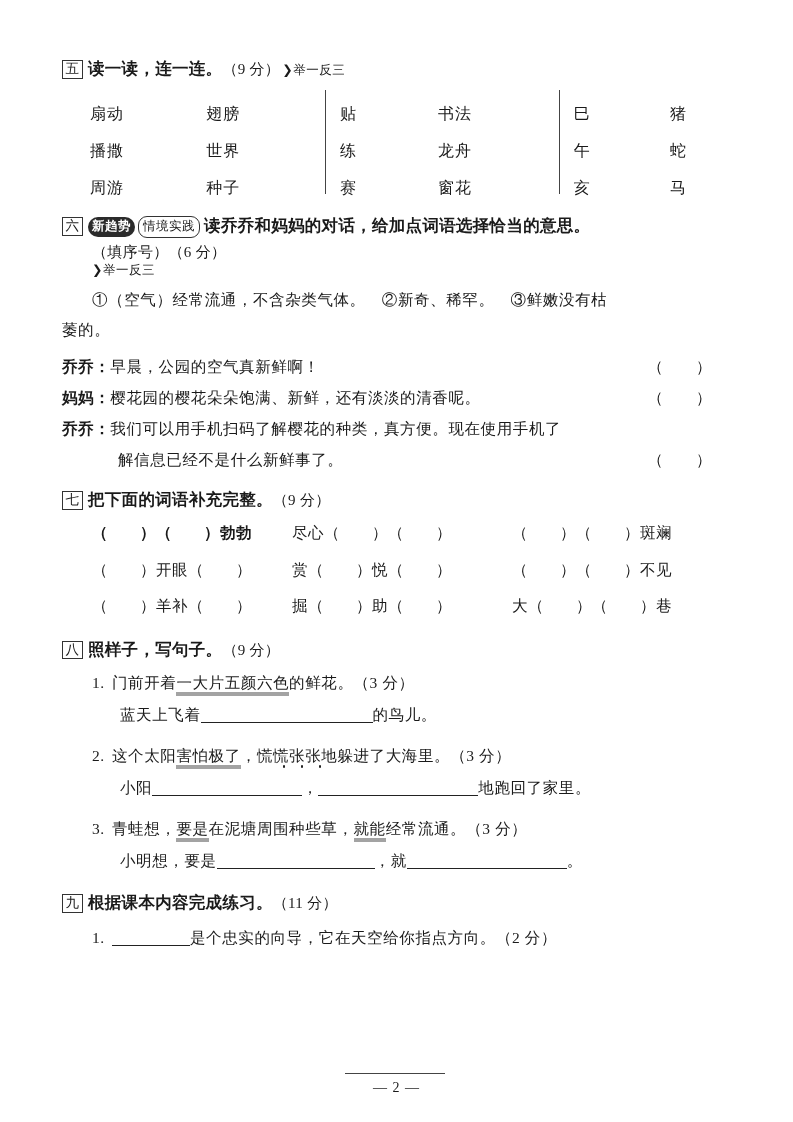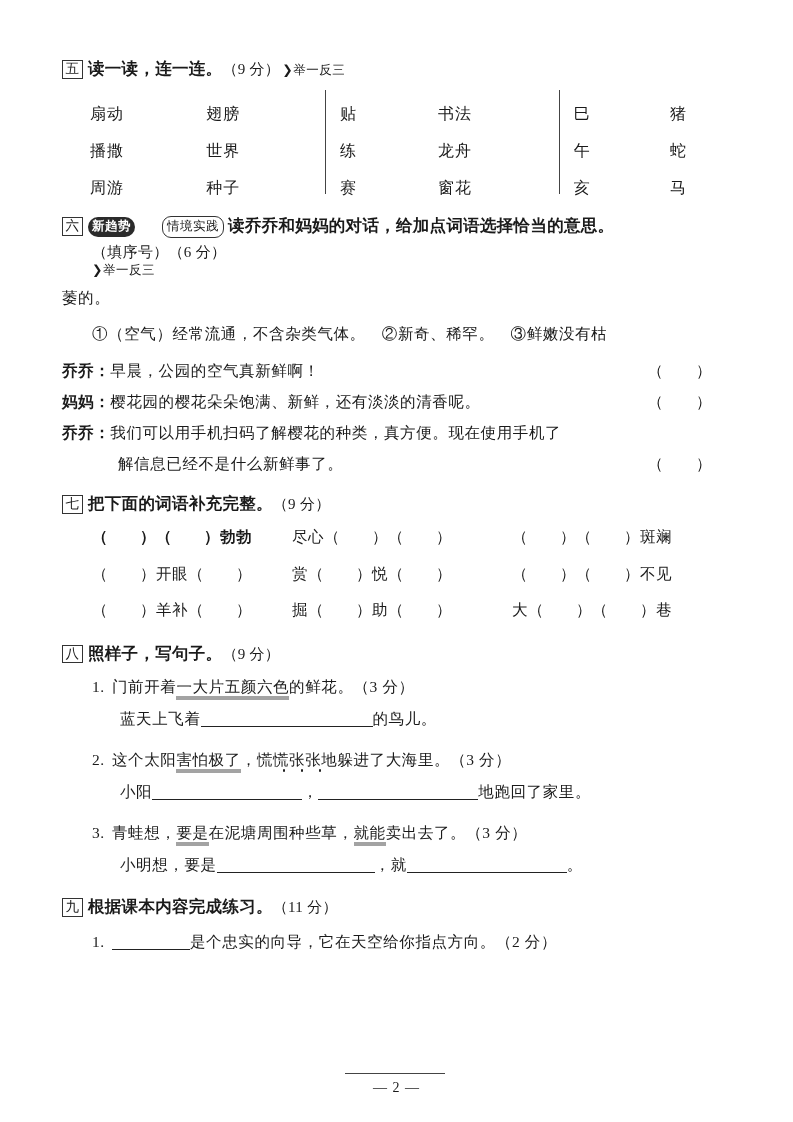--- a/index.html
+++ b/index.html
@@ -76,21 +76,20 @@
     display: inline-block;
     border: 1px solid #333;
     font-size: 12.5px;
     font-weight: normal;
     padding: 1px 4px 2px 4px;
     border-radius: 9px;
     margin-right: 4px;
     position: relative;
     top: -1px;
     letter-spacing: 0.5px;
-    margin-left: 24px;
   }
   .arrow-note {
     font-size: 12.5px;
     font-weight: normal;
     margin-left: 2px;
     letter-spacing: 0.5px;
     white-space: nowrap;
   }
   .match-row {
     display: flex;
@@ -268,24 +267,24 @@
         <span class="num-box">六</span>
         <span class="tag-black">新趋势</span>
         <span class="tag-outline">情境实践</span>
         <span class="sec-title">读乔乔和妈妈的对话，给加点词语选择恰当的意思。</span>
       </div>
       <div class="sec-head" style="margin-top:4px; padding-left:28px;flex-direction:column;">
         <span class="sec-score">（填序号）（6 分）</span>
         <span class="arrow-note">❯<span>举一反三</span></span>
       </div>
 
-      <div class="ptext">萎的。</div>
       <div class="ptext blk" style="padding-left:30px;">
         <span>①（空气）经常流通，不含杂类气体。　②新奇、稀罕。　③鲜嫩没有枯</span>
       </div>
+      <div class="ptext">萎的。</div>
 
       <div style="margin-top:6px;">
         <div class="dialog">
           <div>
             <span class="who">乔乔：</span><span>早晨，公园的空气真新鲜啊！</span>
           </div>
           <div class="par">（　　）</div>
         </div>
         <div class="dialog">
           <div>
@@ -347,21 +346,21 @@
       </div>
 
       <div class="qline" style="margin-top:8px;">
         <span class="qnum">2.</span><span>这个太阳</span><span class="u-text">害怕极了</span><span class="dotline">，慌慌张张地躲进了大海里。</span><span>（3 分）</span>
       </div>
       <div class="ans-line">
         <span>小阳</span><span class="u-line" style="width:150px;"></span><span>，</span><span class="u-line" style="width:160px;"></span><span>地跑回了家里。</span>
       </div>
 
       <div class="qline" style="margin-top:8px;">
-        <span class="qnum">3.</span><span>青蛙想，</span><span class="u-text">要是</span><span>在泥塘周围种些草，</span><span class="u-text">就能</span><span>卖出去了。</span><span>（3 分）</span>
+        <span class="qnum">3.</span><span>青蛙想，</span><span class="u-text">要是</span><span>在泥塘周围种些草，</span><span class="u-text">就能</span><span>经常流通。</span><span>（3 分）</span>
       </div>
       <div class="ans-line">
         <span>小明想，要是</span><span class="u-line" style="width:158px;"></span><span>，就</span><span class="u-line" style="width:160px;"></span><span>。</span>
       </div>
     </div>
 
     <div style="margin-top:14px;">
       <div class="sec-head">
         <span class="num-box">九</span>
         <span class="sec-title">根据课本内容完成练习。</span>

